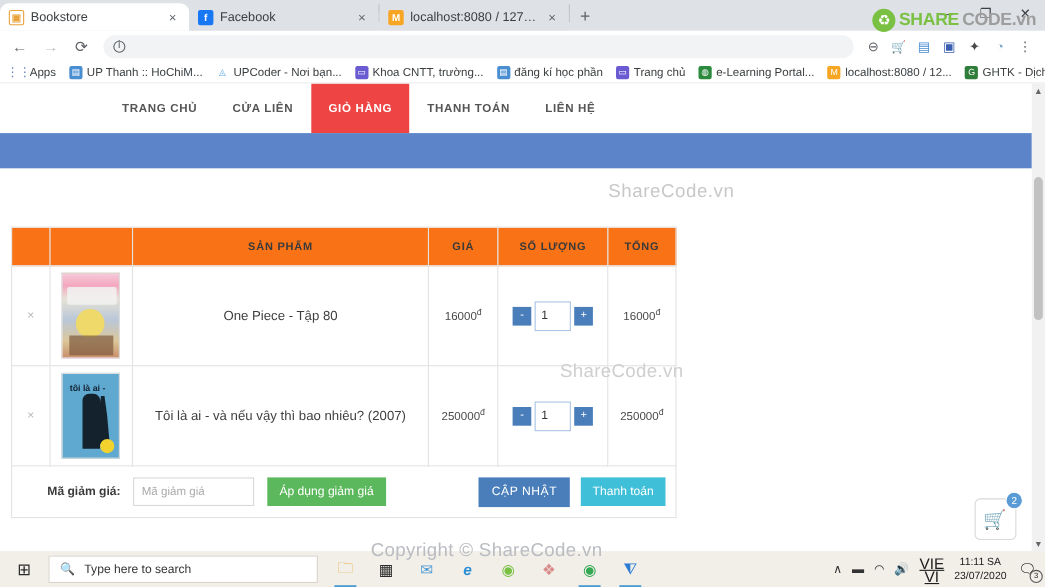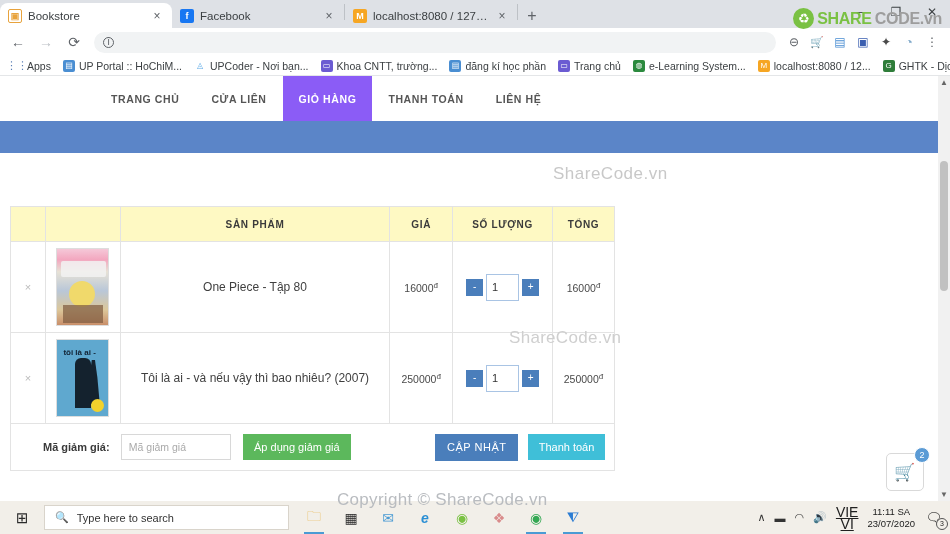--- a/index.html
+++ b/index.html
@@ -88,39 +88,39 @@
 
   
   .sitehead { position: absolute; top: 0; left: 0; width: 938px; height: 45px; background: #fff; }
   .nav {
     position: absolute; left: 95px; top: 0; display: flex; height: 45px; align-items: stretch;
   }
   .navitem {
     display: flex; align-items: center; padding: 0 16px; font-size: 10.5px;
     letter-spacing: 0.6px; color: #555; font-weight: 600;
   }
-  .navitem.active { background: #8b5cf6; color: #fff; }
+  .navitem.active { background: #ef4444; color: #fff; }
   .wm-head {
     position: absolute; left: 553px; top: 88px; font-size: 17px; color: #c8c8c8;
     letter-spacing: 0.5px; font-family: "Liberation Sans", sans-serif;
   }
   .bluestrip {
     position: absolute; top: 45px; left: 0; width: 938px; height: 32px; background: #5b85c8;
   }
   .headpeek {
     position: absolute; left: 446px; top: 29px; width: 16px; height: 16px;
     border-radius: 50%; background: #fff; z-index: 3;
   }
 
   
   .cartwrap { position: absolute; left: 10px; top: 130px; width: 605px; }
   table.cart { width: 605px; border-collapse: collapse; font-size: 11.5px; color: #404040; }
   table.cart th, table.cart td { border: 1px solid #e3e3e3; }
   table.cart thead th {
-    height: 35px; background: #fef9c3; font-size: 10px; letter-spacing: 0.7px;
+    height: 35px; background: #f97316; font-size: 10px; letter-spacing: 0.7px;
     color: #3a3a3a; font-weight: bold; text-align: center;
   }
   .col-x { width: 35px; }
   .col-img { width: 75px; }
   .col-name { width: 270px; }
   .col-price { width: 63px; }
   .col-qty { width: 100px; }
   .col-total { width: 62px; }
   table.cart tbody td { height: 91px; text-align: center; vertical-align: middle; }
   .rm { color: #bbb; font-size: 11px; }
@@ -266,41 +266,41 @@
     </div>
   </div>
 
   <div class="bookmarks">
     <div class="bm">
       <span class="bmico" style="background:#fff;color:#5a7fb5;font-size:11px;">⋮⋮</span>
       <span>Apps</span>
     </div>
     <div class="bm">
       <span class="bmico" style="background:#4a8ed2;">▤</span>
-      <span>UP Portal :: HoChiM...</span>
+      <span>UP Thanh :: HoChiM...</span>
     </div>
     <div class="bm">
       <span class="bmico" style="background:#fff;color:#5aa9e6;">◬</span>
       <span>UPCoder - Nơi bạn...</span>
     </div>
     <div class="bm">
       <span class="bmico" style="background:#6b5bd2;">▭</span>
       <span>Khoa CNTT, trường...</span>
     </div>
     <div class="bm">
       <span class="bmico" style="background:#4a8ed2;">▤</span>
       <span>đăng kí học phần</span>
     </div>
     <div class="bm">
       <span class="bmico" style="background:#6b5bd2;">▭</span>
       <span>Trang chủ</span>
     </div>
     <div class="bm">
       <span class="bmico" style="background:#2b8a3e;">◍</span>
-      <span>e-Learning System...</span>
+      <span>e-Learning Portal...</span>
     </div>
     <div class="bm">
       <span class="bmico" style="background:#f6a623;">M</span>
       <span>localhost:8080 / 12...</span>
     </div>
     <div class="bm">
       <span class="bmico" style="background:#2f7d3a;">G</span>
       <span>GHTK - Dịch vụ gia...</span>
     </div>
 

